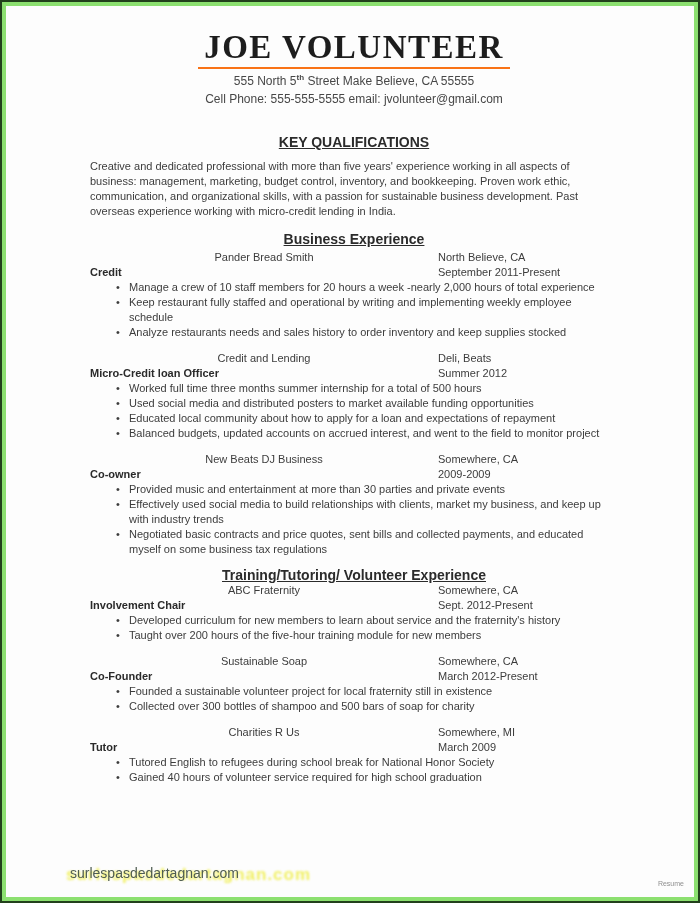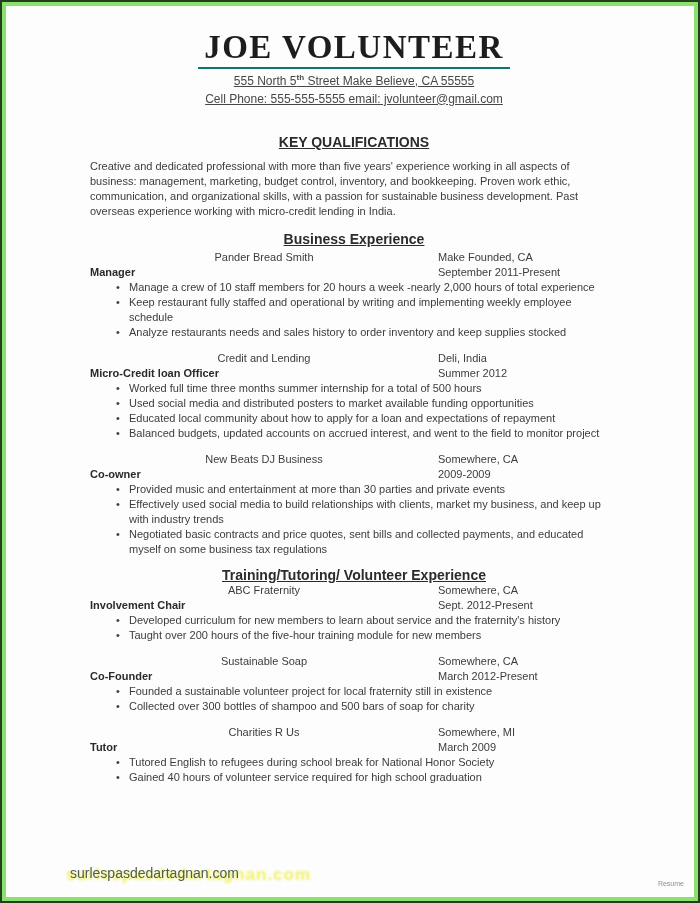--- a/index.html
+++ b/index.html
@@ -24,25 +24,25 @@
   .content{
     padding:24px 76px 0 84px;
     color:#3c3c3c;
   }
   
   .header{text-align:center;}
   .name{
     font-family:"Liberation Serif","DejaVu Serif",serif;
     font-size:33px;font-weight:bold;color:#1d1d1d;
     letter-spacing:1.5px;line-height:1.05;
-    display:inline-block;border-bottom:2px solid #0f766e;
+    display:inline-block;border-bottom:2px solid #f97316;
     padding:0 6px 2px 6px;
   }
   .addr-line{font-size:12px;color:#474747;line-height:18px;}
-  .addr-line .u{text-decoration:underline;}
+  .addr-line .u{}
   .addr-line sup{font-size:8px;font-weight:bold;}
   
   .sec-head{
     text-align:center;font-size:14px;font-weight:bold;color:#2b2b2b;
     line-height:15px;
   }
   .sec-head span{text-decoration:underline;}
   .kq-head{margin-top:27px;}
   .be-head{margin-top:13px;margin-bottom:3px;}
   .vt-head{margin-top:3px;margin-bottom:0;}
@@ -96,37 +96,37 @@
 
       <div class="sec-head kq-head"><span>KEY QUALIFICATIONS</span></div>
       <div class="summary">Creative and dedicated professional with more than five years' experience working in all aspects of business: management, marketing, budget control, inventory, and bookkeeping. Proven work ethic, communication, and organizational skills, with a passion for sustainable business development. Past overseas experience working with micro-credit lending in India.</div>
 
       <div class="sec-head be-head"><span>Business Experience</span></div>
       <div class="jobs">
 
         <div class="job">
           <div class="jrow">
             <span class="jl company">Pander Bread Smith</span>
-            <span class="jr">Make Founded, CA</span>
-          </div>
-          <div class="jrow">
-            <span class="jl role">Manager</span>
+            <span class="jr">North Believe, CA</span>
+          </div>
+          <div class="jrow">
+            <span class="jl role">Credit</span>
             <span class="jr">September 2011-Present</span>
           </div>
           <ul class="bullets">
             <li>Manage a crew of 10 staff members for 20 hours a week -nearly 2,000 hours of total experience</li>
             <li>Keep restaurant fully staffed and operational by writing and implementing weekly employee schedule</li>
             <li>Analyze restaurants needs and sales history to order inventory and keep supplies stocked</li>
           </ul>
         </div>
 
         <div class="job">
           <div class="jrow">
             <span class="jl company">Credit and Lending</span>
-            <span class="jr">Deli, India</span>
+            <span class="jr">Deli, Beats</span>
           </div>
           <div class="jrow">
             <span class="jl role">Micro-Credit loan Officer</span>
             <span class="jr">Summer 2012</span>
           </div>
           <ul class="bullets">
             <li>Worked full time three months summer internship for a total of 500 hours</li>
             <li>Used social media and distributed posters to market available funding opportunities</li>
             <li>Educated local community about how to apply for a loan and expectations of repayment</li>
             <li>Balanced budgets, updated accounts on accrued interest, and went to the field to monitor project</li>

